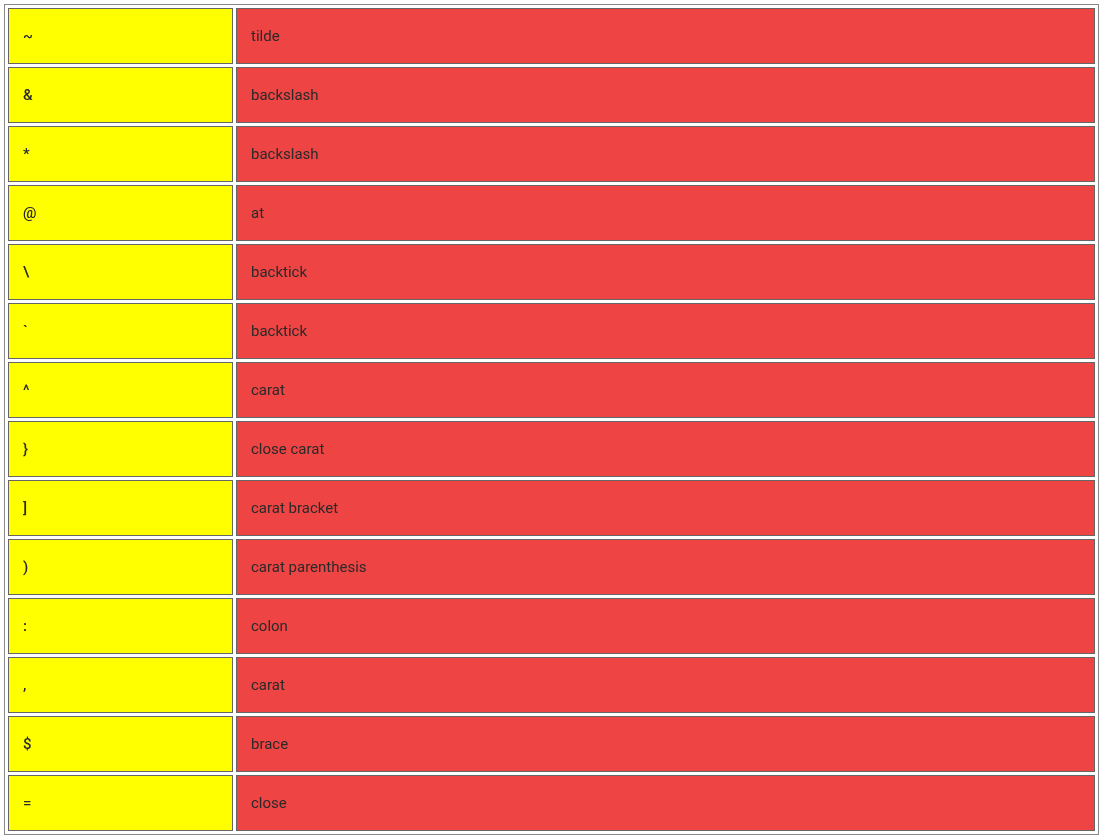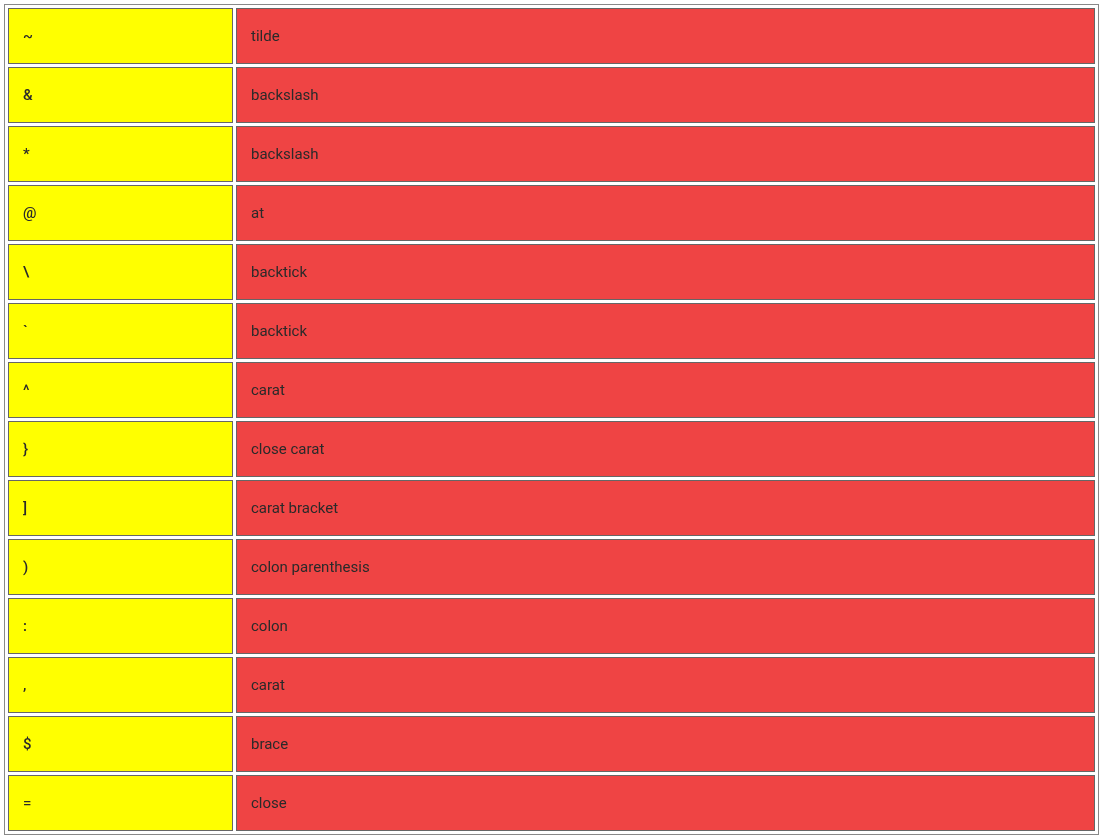--- a/index.html
+++ b/index.html
@@ -70,21 +70,21 @@
     <tr>
       <td class="symbol-cell">}</td>
       <td class="name-cell">close carat</td>
     </tr>
     <tr>
       <td class="symbol-cell">]</td>
       <td class="name-cell">carat bracket</td>
     </tr>
     <tr>
       <td class="symbol-cell">)</td>
-      <td class="name-cell">colon parenthesis</td>
+      <td class="name-cell">carat parenthesis</td>
     </tr>
     <tr>
       <td class="symbol-cell">:</td>
       <td class="name-cell">colon</td>
     </tr>
     <tr>
       <td class="symbol-cell">,</td>
       <td class="name-cell">carat</td>
     </tr>
     <tr>

